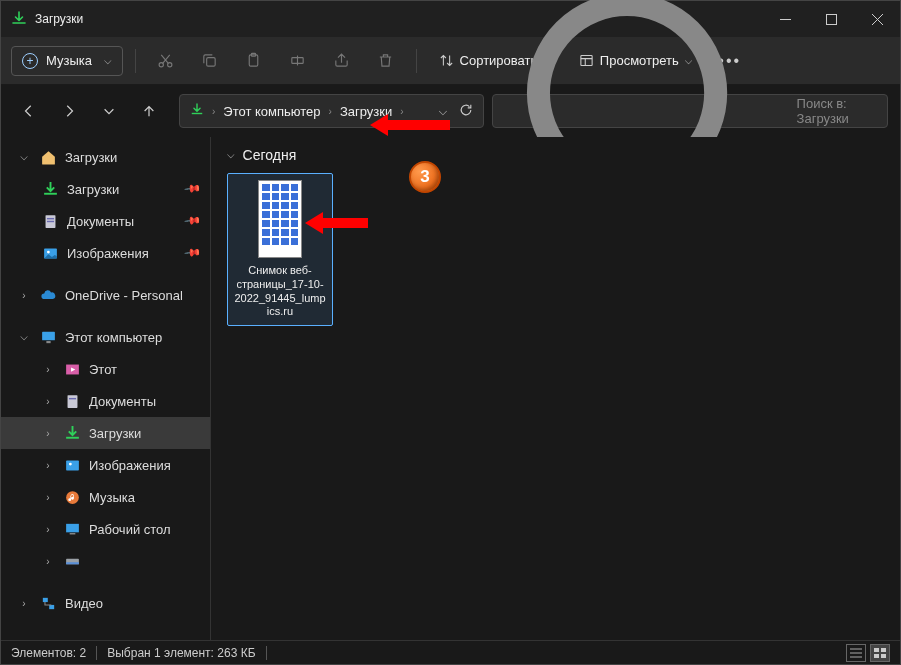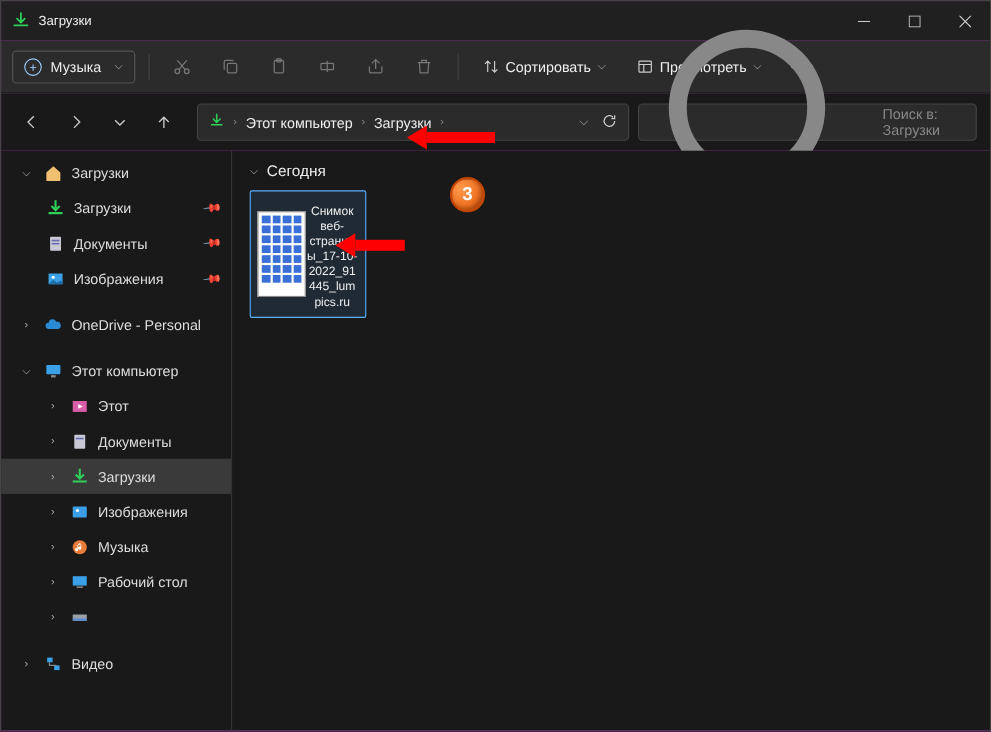--- a/index.html
+++ b/index.html
@@ -28,39 +28,39 @@
 
 .addr-row { height: 52px; display: flex; align-items: center; padding: 0 12px; gap: 8px; background: #191919; }
 .nav-btn { width: 32px; height: 32px; display: flex; align-items: center; justify-content: center; color: #ccc; border-radius: 4px; }
 .nav-btn svg { width: 14px; height: 14px; }
 .addr-bar { flex: 1; height: 34px; background: #2b2b2b; border: 1px solid #444; border-radius: 4px; display: flex; align-items: center; padding: 0 10px; gap: 8px; margin-left: 6px; font-size: 13px; }
 .addr-bar .crumb { color: #eee; white-space: nowrap; }
 .addr-bar .sep { color: #888; font-size: 10px; }
 .addr-bar .spacer { flex: 1; }
 .addr-bar svg.small { width: 14px; height: 14px; }
 .addr-tools { display: flex; align-items: center; gap: 12px; margin-left: auto; }
-.search { width: 308px; height: 34px; background: #2b2b2b; border: 1px solid #444; border-radius: 4px; display: flex; align-items: center; padding: 0 10px; gap: 10px; color: #888; font-size: 13px; }
+.search { width: 396px; height: 34px; background: #2b2b2b; border: 1px solid #444; border-radius: 4px; display: flex; align-items: center; padding: 0 10px; gap: 10px; color: #888; font-size: 13px; }
 
 
 .body { flex: 1; display: flex; min-height: 0; background: #191919; }
 .sidebar { width: 210px; border-right: 1px solid #333; overflow-y: auto; padding-top: 4px; }
 .side-item { display: flex; align-items: center; height: 32px; padding-left: 16px; padding-right: 10px; font-size: 13px; color: #ddd; gap: 8px; position: relative; }
 .side-item.child { padding-left: 40px; }
 .side-item.active { background: #3a3a3a; }
 .side-item .chev { width: 14px; display: inline-flex; justify-content: center; font-size: 10px; color: #aaa; }
 .side-item .ico { width: 18px; height: 18px; display: inline-flex; align-items: center; justify-content: center; }
 .side-item .pin { margin-left: auto; color: #888; font-size: 11px; transform: rotate(40deg); }
 .side-item .ico svg { width: 17px; height: 17px; }
 .side-gap { height: 10px; }
 
 
 .content { flex: 1; padding: 10px 16px; position: relative; overflow: auto; }
 .group-hdr { display: flex; align-items: center; gap: 8px; font-size: 14px; color: #eee; margin-bottom: 10px; }
 .group-hdr .chev { font-size: 10px; color: #aaa; }
-.file { width: 106px; display: flex; flex-direction: row; align-items: center; padding: 6px; border: 1px solid #5ab0ff; background: rgba(90,176,255,0.12); border-radius: 2px; }
+.file { width: 106px; display: flex; flex-direction: column; align-items: center; padding: 6px; border: 1px solid #5ab0ff; background: rgba(90,176,255,0.12); border-radius: 2px; }
 .thumb { width: 44px; height: 78px; background: #fff; display: flex; flex-direction: column; padding: 3px; gap: 2px; border: 1px solid #888; }
 .thumb-row { display: flex; gap: 2px; }
 .thumb-cell { width: 8px; height: 7px; background: #3a6fd8; }
 .file-label { margin-top: 6px; font-size: 11px; color: #eee; text-align: center; line-height: 1.25; max-width: 100%; word-break: break-word; }
 
 
 .status { height: 24px; border-top: 1px solid #333; display: flex; align-items: center; padding: 0 10px; font-size: 12px; color: #ccc; gap: 6px; background: #191919; }
 .status .vsep { width: 1px; height: 14px; background: #555; margin: 0 4px; }
 .status .views { margin-left: auto; display: flex; gap: 4px; }
 .status .view-btn { width: 20px; height: 18px; border: 1px solid #666; display: flex; align-items: center; justify-content: center; }
@@ -419,19 +419,40 @@
       </div>
 
       <div class="annot-badge" style="top:24px; left:198px;">3</div>
       <div class="annot-arrow right" style="top:75px; left:94px;">
         <div class="head-l"></div>
           <div class="shaft" style="width:45px"></div>
       </div>
     </div>
   </div>
 
+  <div class="status">
+    <span>Элементов: 2</span>
+    <span class="vsep"></span>
+    <span>Выбран 1 элемент: 263 КБ</span>
+    <span class="vsep"></span>
+    <div class="views">
+      <div class="view-btn">
+          <svg width="12" height="10" viewBox="0 0 12 10">
+            <path d="M0 1h12M0 5h12M0 9h12" stroke="#aaa"></path>
+          </svg>
+        </div>
+      <div class="view-btn active">
+          <svg width="12" height="10" viewBox="0 0 12 10">
+            <rect x="0" y="0" width="5" height="4" fill="#ccc"></rect>
+            <rect x="7" y="0" width="5" height="4" fill="#ccc"></rect>
+            <rect x="0" y="6" width="5" height="4" fill="#ccc"></rect>
+            <rect x="7" y="6" width="5" height="4" fill="#ccc"></rect>
+          </svg>
+        </div>
+    </div>
+  </div>
 
 </div>
 
 <div class="annot-arrow right" style="top:114px; left:370px;">
   <div class="head-l"></div>
     <div class="shaft" style="width:62px"></div>
 </div>
 
 </body></html>

